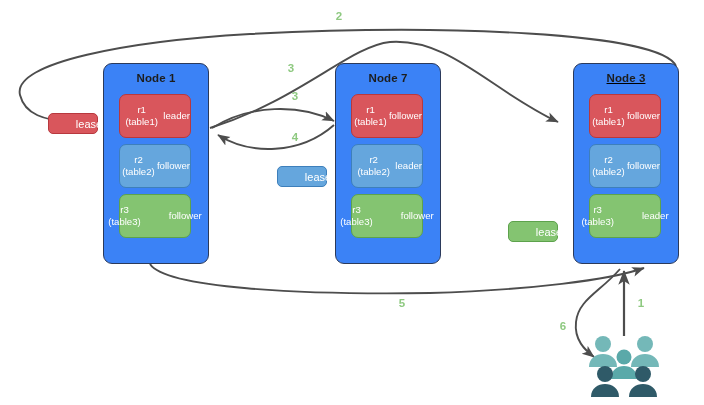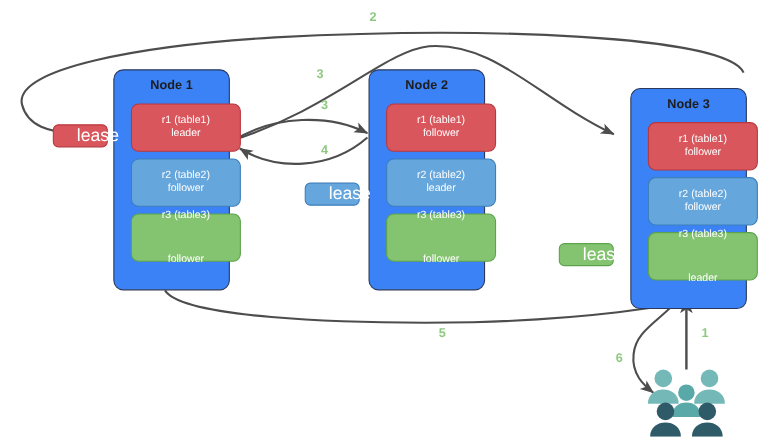--- a/index.html
+++ b/index.html
@@ -38,47 +38,47 @@
     text-align: center;
     font-size: 11.5px;
     font-weight: bold;
     color: #1d1d1d;
     margin-top: 8px;
     letter-spacing: 0.1px;
   }
   .replica {
     position: absolute;
     left: 15px;
-    width: 100px;
+    width: 72px;
     height: 44px;
     box-sizing: border-box;
     border-radius: 7px;
     display: flex;
-    flex-direction: column;
+    flex-direction: row;
     align-items: center;
     justify-content: center;
     color: #ffffff;
     font-size: 9.6px;
     line-height: 12px;
     text-align: center;
   }
   .replica span { display: block; }
   .rep-red   { background: #d9565c; border: 1.4px solid #b8383e; }
   .rep-blue  { background: #65a6dd; border: 1.4px solid #3d7fbb; align-items: center; }
   .rep-green { background: #84c471; border: 1.4px solid #5da24c; }
   .r1 { top: 30px; }
   .r2 { top: 80px; }
   .r3 { top: 130px; gap: 28px; }
 
   .lease {
     position: absolute;
     box-sizing: border-box;
     border-radius: 5px;
     color: #ffffff;
-    font-size: 16px;
+    font-size: 11px;
     display: flex;
     align-items: center;
     justify-content: center;
     z-index: 3;
     padding-left: 32px;
   }
   .lease-red   { background: #d9565c; border: 1.4px solid #b8383e; }
   .lease-blue  { background: #65a6dd; border: 1.4px solid #3d7fbb; }
   .lease-green { background: #84c471; border: 1.4px solid #5da24c; }
 
@@ -133,36 +133,36 @@
       <span>r2 (table2)</span>
       <span>follower</span>
     </div>
     <div class="replica rep-green r3">
       <span>r3 (table3)</span>
       <span>follower</span>
     </div>
   </div>
 
   <div class="node" style="left:335px; top:63px; width:106px; height:201px;">
-    <div class="node-title">Node 2</div>
+    <div class="node-title">Node 7</div>
     <div class="replica rep-red r1">
       <span>r1 (table1)</span>
       <span>follower</span>
     </div>
     <div class="replica rep-blue r2">
       <span>r2 (table2)</span>
       <span>leader</span>
     </div>
     <div class="replica rep-green r3">
       <span>r3 (table3)</span>
       <span>follower</span>
     </div>
   </div>
 
-  <div class="node" style="left:573px; top:80px; width:106px; height:201px;">
+  <div class="node" style="left:573px; top:63px; width:106px; height:201px;text-decoration:underline;">
     <div class="node-title">Node 3</div>
     <div class="replica rep-red r1">
       <span>r1 (table1)</span>
       <span>follower</span>
     </div>
     <div class="replica rep-blue r2">
       <span>r2 (table2)</span>
       <span>follower</span>
     </div>
     <div class="replica rep-green r3">

